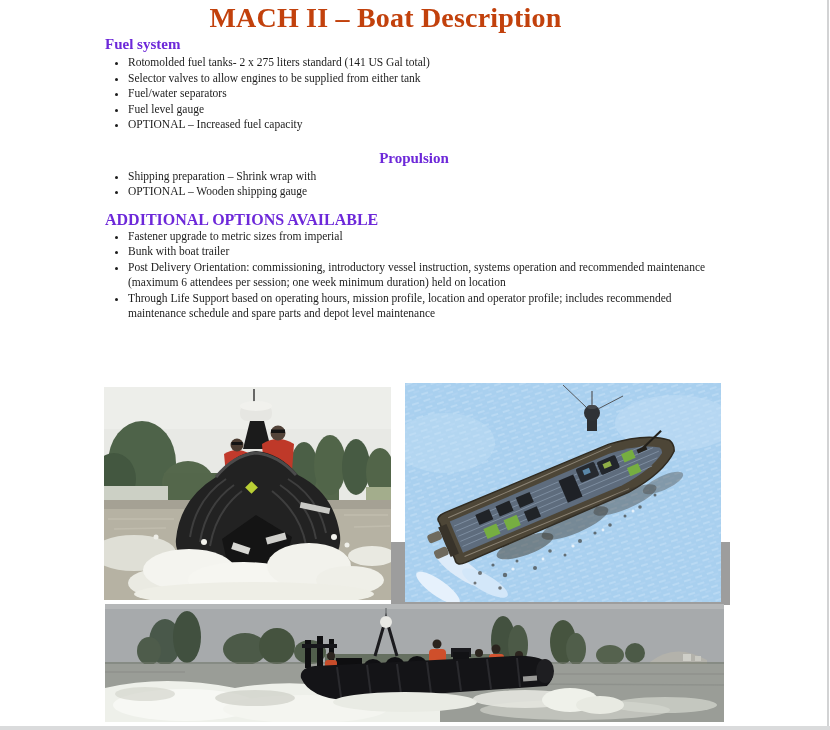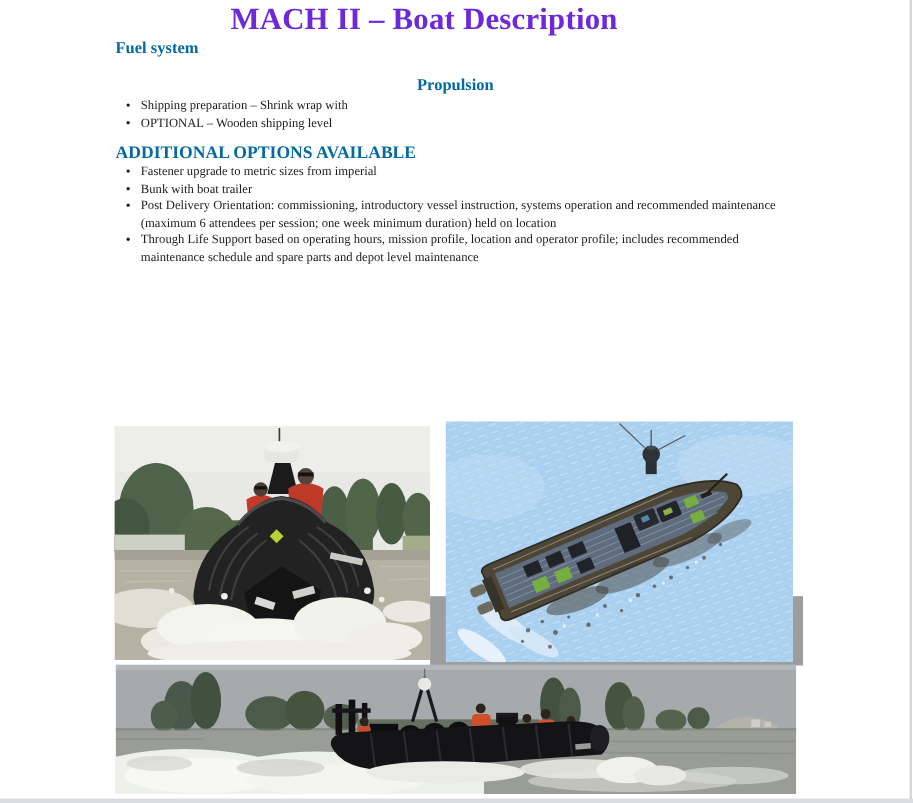--- a/index.html
+++ b/index.html
@@ -5,24 +5,24 @@
   html,body{margin:0;padding:0;}
   body{
     width:830px;height:730px;position:relative;overflow:hidden;
     background:#ffffff;
     font-family:"Liberation Serif","DejaVu Serif",serif;
     color:#1b1b1b;
   }
   .page-title{
     margin:0;padding-top:2px;width:771px;
     text-align:center;font-size:28px;line-height:32px;font-weight:bold;
-    letter-spacing:0.2px;color:#6d28d9;
+    letter-spacing:0.2px;color:#c2410c;
   }
   .content{position:absolute;left:105px;top:36px;width:618px;}
-  .sec-h{font-size:15px;line-height:17px;font-weight:bold;margin:0;color:#0369a1;}
+  .sec-h{font-size:15px;line-height:17px;font-weight:bold;margin:0;color:#6d28d9;}
   .sec-h.caps{font-size:16px;line-height:14px;margin-top:13px;margin-bottom:2px;}
   .sec-h.mt{margin-top:17px;text-align:center;}
   ul.blist{margin:2px 0 0 0;padding:0 0 0 23px;width:586px;}
   ul.blist li{
     font-size:11.5px;line-height:15.5px;color:#1c1c1c;
     padding-left:0px;margin:0;
   }
   .photos{position:absolute;left:0;top:0;width:830px;height:730px;pointer-events:none;}
   .ph{position:absolute;overflow:hidden;}
   .ph svg{display:block;}
@@ -37,30 +37,37 @@
 <body>
 
 <div>
 
   <h1 class="page-title">MACH II – Boat Description</h1>
 
   <div class="content">
 
     <div>
       <h2 class="sec-h">Fuel system</h2>
+      <ul class="blist">
+        <li>Rotomolded fuel tanks- 2 x 275 liters standard (141 US Gal total)</li>
+        <li>Selector valves to allow engines to be supplied from either tank</li>
+        <li>Fuel/water separators</li>
+        <li>Fuel level gauge</li>
+        <li>OPTIONAL – Increased fuel capacity</li>
+      </ul>
     </div>
 
     <div>
       <h2 class="sec-h mt">Propulsion</h2>
     </div>
 
     <div>
       <ul class="blist">
         <li>Shipping preparation – Shrink wrap with</li>
-        <li>OPTIONAL – Wooden shipping level</li>
+        <li>OPTIONAL – Wooden shipping gauge</li>
       </ul>
     </div>
 
     <div>
       <h2 class="sec-h caps">ADDITIONAL OPTIONS AVAILABLE</h2>
       <ul class="blist">
         <li>Fastener upgrade to metric sizes from imperial</li>
         <li>Bunk with boat trailer</li>
         <li>Post Delivery Orientation: commissioning, introductory vessel instruction, systems operation and recommended maintenance (maximum 6 attendees per session; one week minimum duration) held on location</li>
         <li>Through Life Support based on operating hours, mission profile, location and operator profile; includes recommended maintenance schedule and spare parts and depot level maintenance</li>

